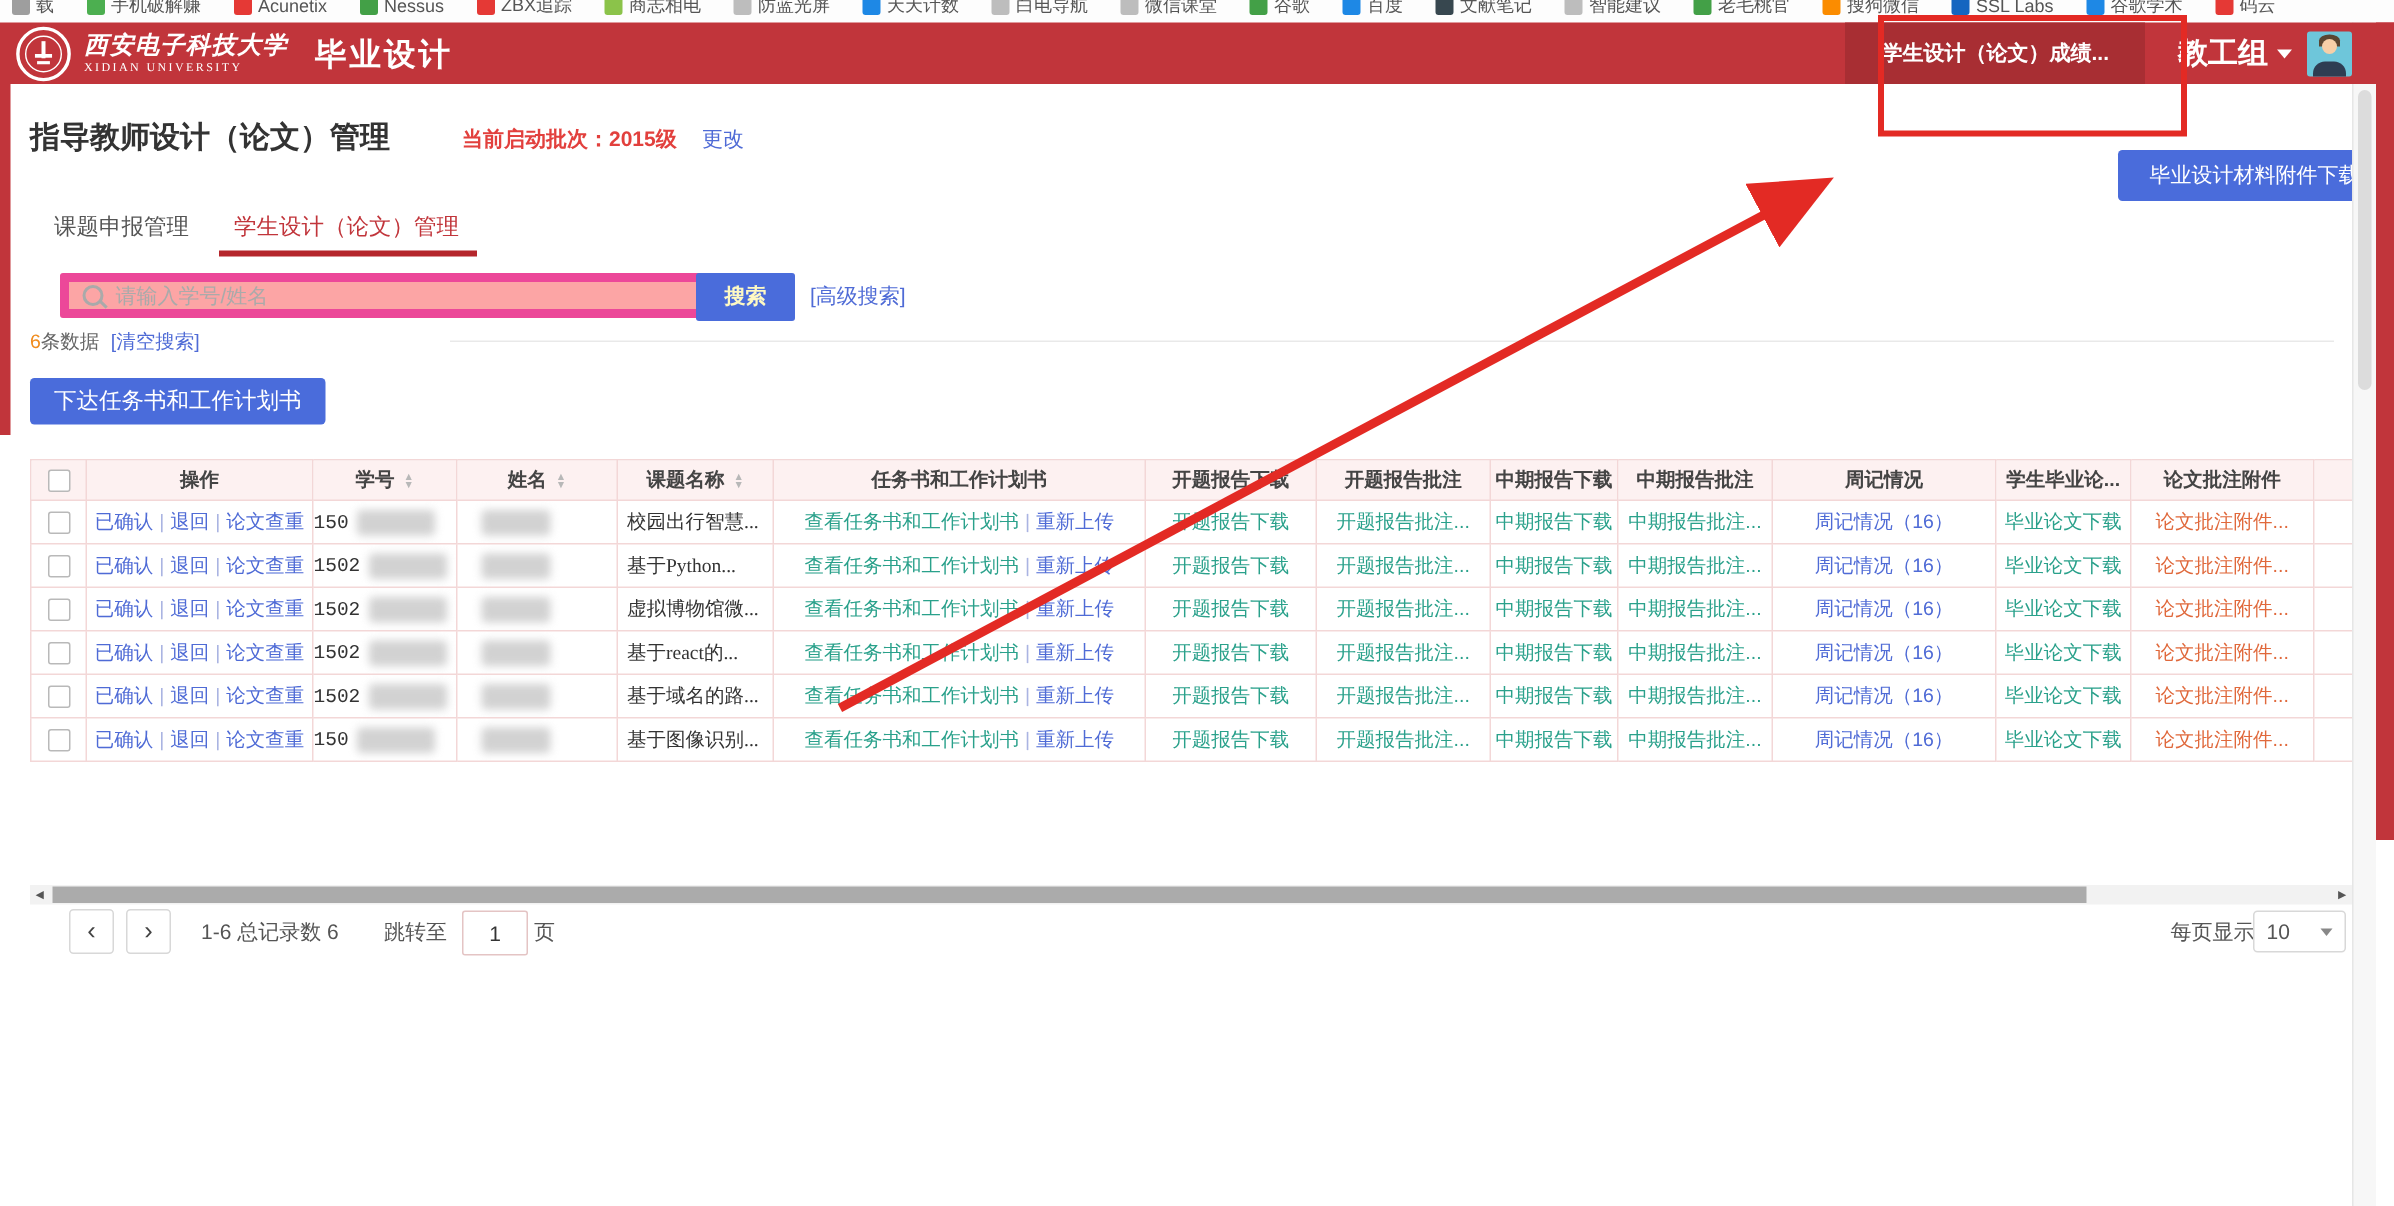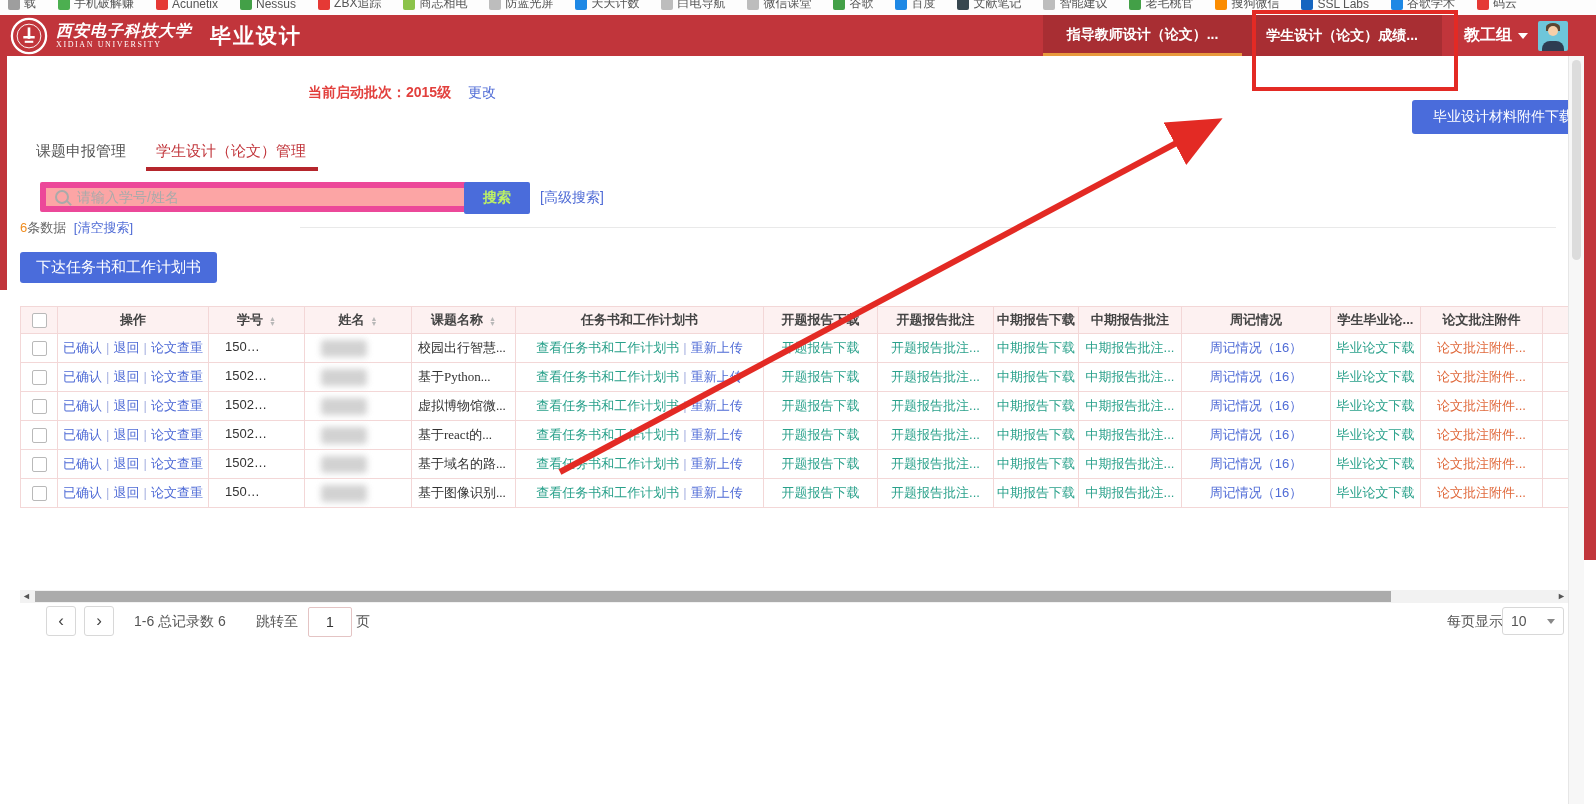--- a/index.html
+++ b/index.html
@@ -20,21 +20,21 @@
   .brand{display:flex;align-items:center;padding-left:10px;gap:8px;}
   .seal{width:38px;height:38px;flex:0 0 auto;}
   .uni-cn{color:#fff;font-size:16px;font-weight:bold;font-style:italic;letter-spacing:1px;line-height:18px;}
   .uni-en{color:#fff;font-size:8px;letter-spacing:1.6px;font-family:"Liberation Serif","DejaVu Serif",serif;line-height:10px;}
   .app-title{color:#fff;font-size:21px;font-weight:bold;margin-left:10px;letter-spacing:2px;}
   .header-right{display:flex;align-items:center;height:41px;margin-right:28px;}
   .nav-item{height:41px;line-height:41px;padding:0 24px;color:#fff;font-size:14px;font-weight:bold;
             background:#a82e33;cursor:pointer;}
   .nav-item.active{border-bottom:3px solid #e89a3d;box-sizing:border-box;line-height:38px;}
   .nav-item + .nav-item{margin-left:0;}
-  .user-group{color:#fff;font-size:16px;font-weight:bold;margin:0 10px 0 22px;display:flex;align-items:center;gap:6px;cursor:pointer;}
+  .user-group{color:#fff;font-size:20px;font-weight:bold;margin:0 10px 0 22px;display:flex;align-items:center;gap:6px;cursor:pointer;}
   .caret{width:0;height:0;border-left:5px solid transparent;border-right:5px solid transparent;border-top:6px solid #fff;display:inline-block;}
   .avatar{width:30px;height:30px;background:#6ec6da;border-radius:2px;position:relative;overflow:hidden;cursor:pointer;}
   .av-hair{position:absolute;top:2px;left:8px;width:14px;height:8px;background:#5a4632;border-radius:50% 50% 0 0;}
   .av-head{position:absolute;top:5px;left:10px;width:10px;height:10px;background:#f6cfa8;border-radius:50%;}
   .av-body{position:absolute;bottom:-3px;left:4px;width:22px;height:13px;background:#2e3d52;border-radius:8px 8px 0 0;}
 
   
   .left-strip{position:absolute;left:0;top:56px;width:7px;height:234px;background:#c1353b;z-index:5;}
   .right-strip{position:absolute;left:1584px;top:15px;width:12px;height:545px;background:#c1353b;z-index:5;}
   .v-scrollbar{position:absolute;left:1568px;top:15px;width:16px;height:789px;background:#f7f7f7;border-left:1px solid #e6e6e6;box-sizing:border-box;z-index:4;}
@@ -53,39 +53,39 @@
   .tab-2{left:156px;color:#c1353b;}
   .tab-underline{position:absolute;left:146px;top:167px;width:172px;height:4px;background:#b5262c;}
 
   
   .search-box{position:absolute;left:20px;top:182px;width:440px;height:30px;border:6px solid #ec4899;border-radius:2px;
               box-sizing:border-box;display:flex;align-items:center;background:#fca5a5;margin-left:20px;}
   .search-glyph{width:10px;height:10px;border:2px solid #aaa;border-radius:50%;margin:0 6px 0 9px;position:relative;flex:0 0 auto;}
   .search-glyph::after{content:"";position:absolute;left:9px;top:10px;width:6px;height:2px;background:#aaa;transform:rotate(45deg);}
   .search-input{border:none;outline:none;flex:1;font-size:14px;color:#333;background:transparent;}
   .search-input::placeholder{color:#aaa;}
-  .search-btn{position:absolute;left:464px;top:182px;width:66px;height:32px;background:#4a6cdb;color:#bef264;
+  .search-btn{position:absolute;left:464px;top:182px;width:66px;height:32px;background:#4a6cdb;color:#fef9c3;
               font-size:14px;font-weight:bold;border:none;border-radius:2px;cursor:pointer;}
   .adv-link{position:absolute;left:540px;top:189px;font-size:14px;color:#4f6bd6;cursor:pointer;}
 
   .result-line{position:absolute;left:20px;top:219px;font-size:13px;color:#666;}
   .result-count{color:#f08c1e;}
   .clear-link{color:#4f6bd6;margin-left:4px;cursor:pointer;}
   .result-divider{position:absolute;left:300px;top:227px;width:1256px;height:1px;background:#e9e9e9;}
 
   .assign-btn{position:absolute;left:20px;top:252px;height:31px;padding:0 16px;background:#4a6cdb;color:#fff;
               font-size:15px;border:none;border-radius:3px;cursor:pointer;}
 
   
   .tbl-wrap{position:absolute;left:20px;top:306px;width:1548px;}
   table{border-collapse:collapse;table-layout:fixed;width:1548px;}
   th,td{border:1px solid #f3d7d7;overflow:hidden;white-space:nowrap;text-overflow:ellipsis;}
   th{background:#fdf1f1;height:26px;font-size:13px;font-weight:bold;color:#444;text-align:center;padding:0 2px;}
   td{height:28px;font-size:13px;color:#333;text-align:center;padding:0 2px;background:#fff;}
-  td.col-sid{text-align:left;padding-left:16px;}
+  td.col-sid{text-align:left;padding-left:0;font-family:Liberation Mono, monospace;}
   td.col-name{text-align:left;padding-left:10px;}
   td.col-topic{text-align:left;padding-left:6px;font-family:Liberation Serif, serif;}
   .cb{display:inline-block;width:13px;height:13px;border:1px solid #b9b9b9;border-radius:2px;background:#fff;vertical-align:middle;cursor:pointer;}
   .sort{display:inline-flex;flex-direction:column;margin-left:6px;vertical-align:middle;cursor:pointer;}
   .sort i{font-style:normal;font-size:7px;line-height:5px;color:#b8b8b8;}
   .lnk{cursor:pointer;}
   .blue{color:#4f6bd6;} .teal{color:#2aa18b;} .orange{color:#e0693c;}
   .sep{color:#aab4e2;margin:0 4px;}
   .blur{display:inline-block;height:17px;background:#c3c3c3;filter:blur(3px);opacity:.75;border-radius:3px;
         vertical-align:middle;margin-left:6px;}
@@ -210,40 +210,40 @@
         <rect x="14" y="20" width="12" height="2.6" fill="#fff"></rect>
         <rect x="15.5" y="25" width="9" height="2.2" fill="#fff"></rect>
       </svg>
       <div>
         <div class="uni-cn">西安电子科技大学</div>
         <div class="uni-en">XIDIAN UNIVERSITY</div>
       </div>
       <div class="app-title">毕业设计</div>
     </div>
     <div class="header-right">
-      <div class="nav-item active">指导教师设计（论文）...</div>
       <div class="nav-item">学生设计（论文）成绩...</div>
       <div class="user-group">
         <span>教工组</span>
         <span class="caret"></span>
       </div>
       <div class="avatar">
         <div class="av-hair"></div>
         <div class="av-head"></div>
         <div class="av-body"></div>
       </div>
     </div>
   </header>
 
   <div class="v-scrollbar">
     <div class="v-thumb"></div>
   </div>
   <div class="left-strip"></div>
   <div class="right-strip"></div>
 
+  <div class="page-title">指导教师设计（论文）管理</div>
   <div class="batch"><span>当前启动批次：</span><span>2015级</span></div>
   <div class="change-link">更改</div>
   <button class="dl-button">毕业设计材料附件下载</button>
 
   <div class="tab tab-1">课题申报管理</div>
   <div class="tab tab-2">学生设计（论文）管理</div>
   <div class="tab-underline"></div>
 
   <div class="search-box">
     <span class="search-glyph"></span>

